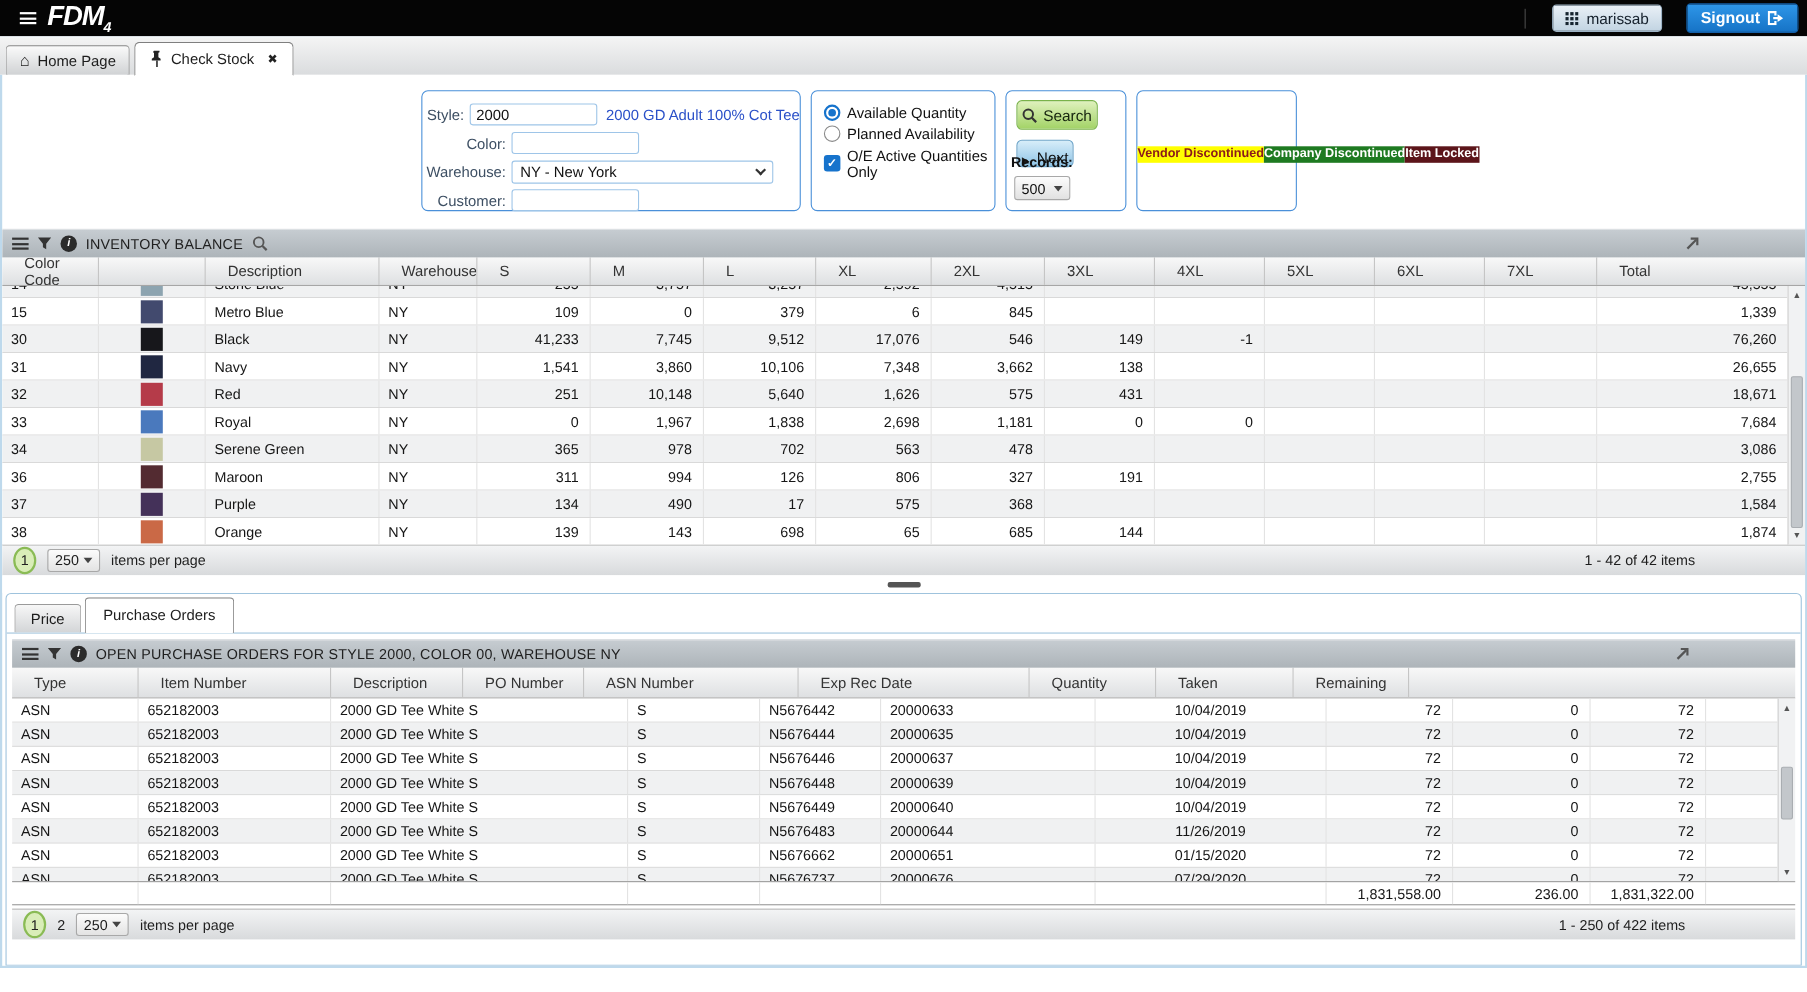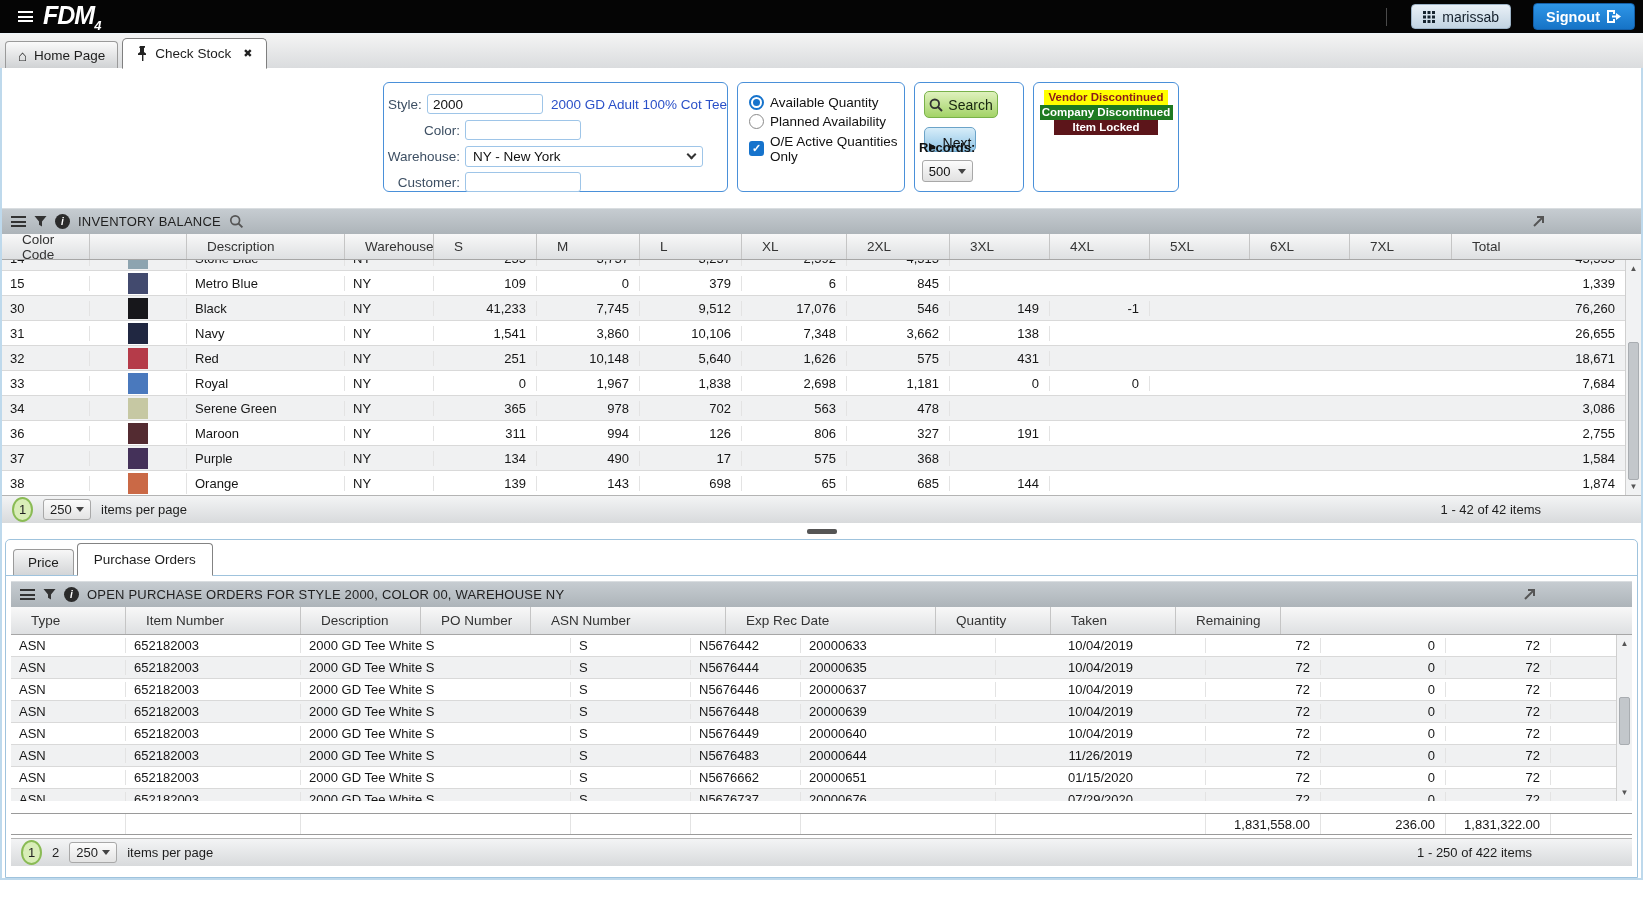--- a/index.html
+++ b/index.html
@@ -53,37 +53,37 @@
   .cb-line { margin-top:8px; }
 
   .p-actions { width:110px; padding:8px 0 0 9px; position:relative; }
   .btn-search { width:74px; height:27px; border:1px solid #79b24a; border-radius:5px; background:linear-gradient(#dff1bd,#a3d367); font-size:14px; color:#17250f; display:flex; align-items:center; justify-content:center; gap:5px; }
   .btn-next { width:52px; height:25px; margin-top:9px; border:1px solid #6ba3c8; border-radius:5px; background:linear-gradient(#d7edf9,#8fc4e6); font-size:14px; color:#111; display:flex; align-items:flex-end; justify-content:center; gap:7px; }
   .play { width:0; height:0; border-left:7px solid #1c1c1c; border-top:4.5px solid transparent; border-bottom:4.5px solid transparent; }
   .records-line { position:absolute; bottom:9px; left:4px; display:flex; align-items:center; gap:5px; font-size:13px; font-weight:bold; color:#101010;flex-direction:column; }
   .rec-select { width:51px; height:22px; background:linear-gradient(#fcfcfc,#e1e1e1); border:1px solid #a8a8a8; border-radius:3px; display:flex; align-items:center; justify-content:space-between; padding:0 6px; font-weight:normal; font-size:13px; }
   .car { width:0; height:0; border-left:4px solid transparent; border-right:4px solid transparent; border-top:5px solid #444; }
 
-  .p-legend { width:146px; padding-top:7px; display:flex; flex-direction:column; align-items:center; }
+  .p-legend { width:146px; padding-top:7px; display:flex; flex-direction:row; align-items:center; }
   .lg { font-size:11.5px; font-weight:bold; height:15px; line-height:15px; text-align:center; white-space:nowrap; }
   .lg0 { width:124px; } .lg1 { width:133px; } .lg2 { width:104px; }
 
   
   .gtoolbar { height:26px; background:linear-gradient(#c6ccd1,#adb4b9); display:flex; align-items:center; padding-left:9px; gap:8px; position:relative; border-top:1px solid #d9dde0; margin-top:1px; }
   .gtitle { font-size:13px; color:#1f1f1f; letter-spacing:.2px; }
   .expand { position:absolute; right:96px; top:6px; }
   .info-ic { width:15px; height:15px; border-radius:50%; background:#2b2b2b; color:#fff; font-size:10px; font-weight:bold; font-style:italic; display:flex; align-items:center; justify-content:center; }
 
   .ghead { display:flex; height:26px; background:linear-gradient(#f8f8f8,#dee0e2); border-bottom:1px solid #a6a6a6; font-size:13.5px; color:#333; }
   .ghead > div { display:flex; align-items:center; padding-left:20px; border-right:1px solid #c5c5c5; overflow:hidden; }
   .gbody { display:flex; }
   .rowswrap { flex:1; overflow:hidden; }
   #inv-rows { height:235px; }
   #po-rows { height:166px; }
-  .grow, .porow { display:flex; border-bottom:1px solid #d9d9d9; font-size:13px; color:#161616; background:#fff;align-items:center; }
+  .grow, .porow { display:flex; border-bottom:1px solid #d9d9d9; font-size:13px; color:#161616; background:#fff; }
   .grow { height:25px; }
   .porow { height:22px; }
   .grow.alt, .porow.alt { background:#f0f1f2; }
   .grow > div, .porow > div, .tot-row > div { display:flex; align-items:center; padding-left:8px; border-right:1px solid #e3e3e3; overflow:hidden; }
   .num { justify-content:flex-end; padding-right:10px !important; padding-left:0 !important; }
   .ctr { justify-content:center; padding-left:0 !important; }
   .swatch { width:20px; height:21px; }
 
   .ic0{width:88px}.ic1{width:97px}.ic2{width:158px}.ic3{width:89px}.ic4{width:103px}.ic5{width:103px}
   .ic6{width:102px}.ic7{width:105px}.ic8{width:103px}.ic9{width:100px}.ic10{width:100px}.ic11{width:100px}
@@ -110,21 +110,21 @@
   .shandle { width:30px; height:5px; background:#555; border-radius:2px; }
 
   
   .detail { margin:0 3px; border:1px solid #9fc3dd; border-radius:5px 5px 0 0; background:#fff; height:339px; overflow:hidden; }
   .dtabs { display:flex; align-items:flex-end; gap:3px; padding:3px 0 0 7px; border-bottom:1px solid #9fc3dd; }
   .dtab { font-size:13.5px; color:#1d1d1d; }
   .dtab.inactive { background:linear-gradient(#f7f7f7,#d3d5d7); border:1px solid #9a9a9a; border-bottom:none; border-radius:4px 4px 0 0; padding:5px 14px; }
   .dtab.active { background:#fff; border:1px solid #838383; border-bottom:1px solid #fff; margin-bottom:-1px; border-radius:4px 4px 0 0; padding:8px 16px; position:relative; z-index:2; }
   .g2 { margin:5px 5px 0; }
   .g2 .ghead { height:28px; }
-  .tot-row { display:flex; height:22px; border-top:1px solid #9a9a9a; border-bottom:1px solid #9a9a9a; background:#fff; font-size:13px; color:#161616;margin-top:12px; }
+  .tot-row { display:flex; height:22px; border-top:1px solid #9a9a9a; border-bottom:1px solid #9a9a9a; background:#fff; font-size:13px; color:#161616; }
   .g2pager { margin-top:3px; }
 </style>
 </head>
 <body>
 
 <div class="app">
 
   <div class="topbar">
     <span class="ham"></span>
     <span class="logo"><span>FDM</span><sub>4</sub></span>

